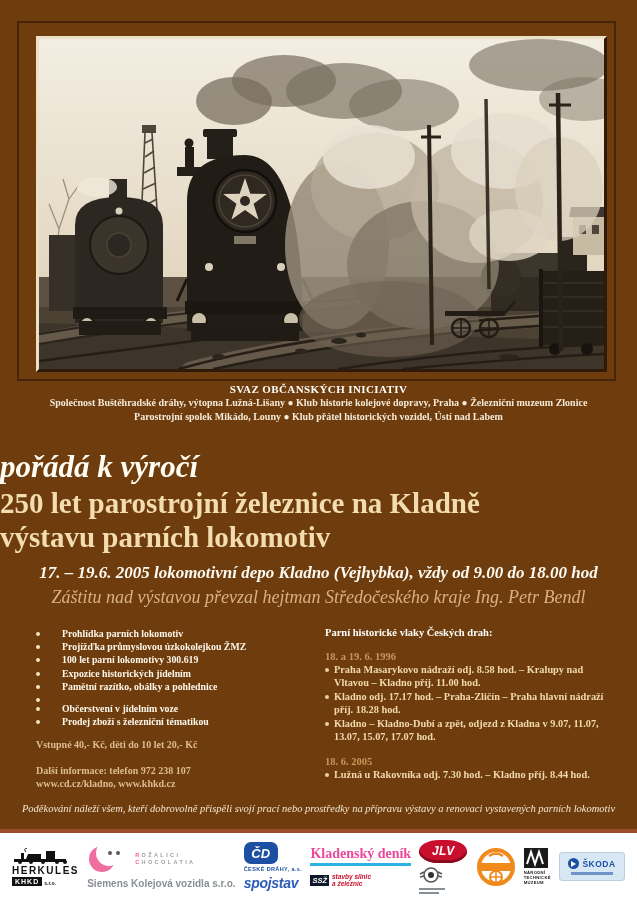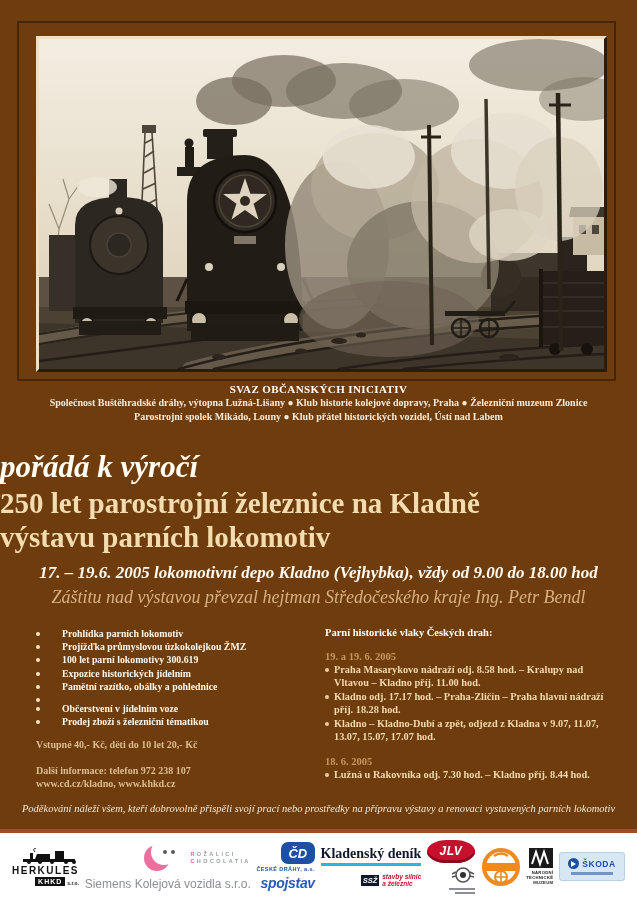--- a/index.html
+++ b/index.html
@@ -57,40 +57,40 @@
             font-style:italic; font-size:10.5px; color:#f3e7d5; }
 
   
   .divider { position:absolute; top:829px; left:0; width:100%; height:4px; background:#9c4c28; }
   .strip {
     position:absolute; top:833px; left:0; width:100%; height:67px; background:#ffffff;
     display:flex; align-items:center; justify-content:space-between;
     padding:0 12px; box-sizing:border-box;
     font-family:"Liberation Sans","DejaVu Sans",sans-serif;
   }
-  .logo { display:flex; flex-direction:column; align-items:flex-end; }
+  .logo { display:flex; flex-direction:column; align-items:flex-start; }
 
   .herk-name { font-size:10px; font-weight:bold; color:#111; letter-spacing:1.5px; margin-top:1px; }
   .herk-sub  { display:flex; align-items:flex-end; gap:2px; margin-top:1px; }
   .khkd { background:#111; color:#fff; font-weight:bold; font-size:7px; padding:1px 3px; letter-spacing:1px; }
   .sro  { font-size:5px; color:#111; font-weight:bold; }
 
   .brand-lines { margin-left:6px; }
   .brand-line { font-size:5.5px; letter-spacing:2.4px; color:#9aa0a6; font-weight:bold; line-height:7px; white-space:nowrap; }
   .brand-line::first-letter { color:#ef5f90; }
   .smile-row { display:flex; align-items:center; }
-  .siemens-caption { font-size:12px; color:#8a8f94; margin-top:4px; white-space:nowrap; }
+  .siemens-caption { font-size:10px; color:#8a8f94; margin-top:4px; white-space:nowrap;font-weight:bold; }
 
   .cd-box { width:34px; height:22px; background:#1d50a2; border-radius:7px;
             display:flex; align-items:center; justify-content:center; }
   .cd-mono { color:#fff; font-weight:bold; font-style:italic; font-size:13px; }
   .cd-caption { font-size:5.5px; color:#1d50a2; font-weight:bold; letter-spacing:.4px; margin-top:2px; }
   .spojstav { font-size:14px; font-weight:bold; font-style:italic; color:#2a5bb8; margin-top:3px; letter-spacing:-.3px; }
 
-  .denik-title { font-family:"Liberation Serif",serif; font-size:14px; font-weight:bold; color:#0f172a; white-space:nowrap; }
+  .denik-title { font-family:"Liberation Serif",serif; font-size:14px; font-weight:bold; color:#ec4899; white-space:nowrap; }
   .denik-bar { width:100%; height:3px; background:#2bb3e6; margin-top:1px; }
   .ssz-row { display:flex; align-items:center; gap:3px; margin-top:7px; }
   .ssz-abbr { background:#0f172a; color:#fff; font-weight:bold; font-style:italic; font-size:7.5px; padding:1px 2px; }
   .ssz-text { color:#c8102e; font-size:6.5px; font-weight:bold; font-style:italic; line-height:7px; white-space:nowrap; }
 
   .jlv-oval { width:48px; height:23px; background:#c8102e; border-radius:50% / 60%;
               display:flex; align-items:center; justify-content:center;
               box-shadow:inset 0 -3px 0 #8d0a1e; }
   .jlv-label { color:#fff; font-weight:bold; font-style:italic; font-size:12px; letter-spacing:.5px; }
   .emblem-sub { width:26px; height:2.5px; background:#8a8f94; margin-top:2px; }
@@ -308,21 +308,21 @@
         </div>
       <div class="admission">Vstupné 40,- Kč, děti do 10 let 20,- Kč</div>
       <div class="info">
         <div>Další informace: telefon 972 238 107</div>
         <div>www.cd.cz/kladno, www.khkd.cz</div>
       </div>
     </div>
 
     <div class="col-right">
       <div class="tr-heading">Parní historické vlaky Českých drah:</div>
-      <div class="tr-date">19. a 19. 6. 2005</div>
+      <div class="tr-date">18. a 19. 6. 1996</div>
       <div class="tr-item">
           <span class="dot"></span>
           <span class="tr-text">Praha Masarykovo nádraží odj. 8.58 hod. – Kralupy nad Vltavou – Kladno příj. 11.00 hod.</span>
         </div>
       <div class="tr-item">
           <span class="dot"></span>
           <span class="tr-text">Kladno odj. 17.17 hod. – Praha-Zličín – Praha hlavní nádraží příj. 18.28 hod.</span>
         </div>
       <div class="tr-item">
           <span class="dot"></span>

